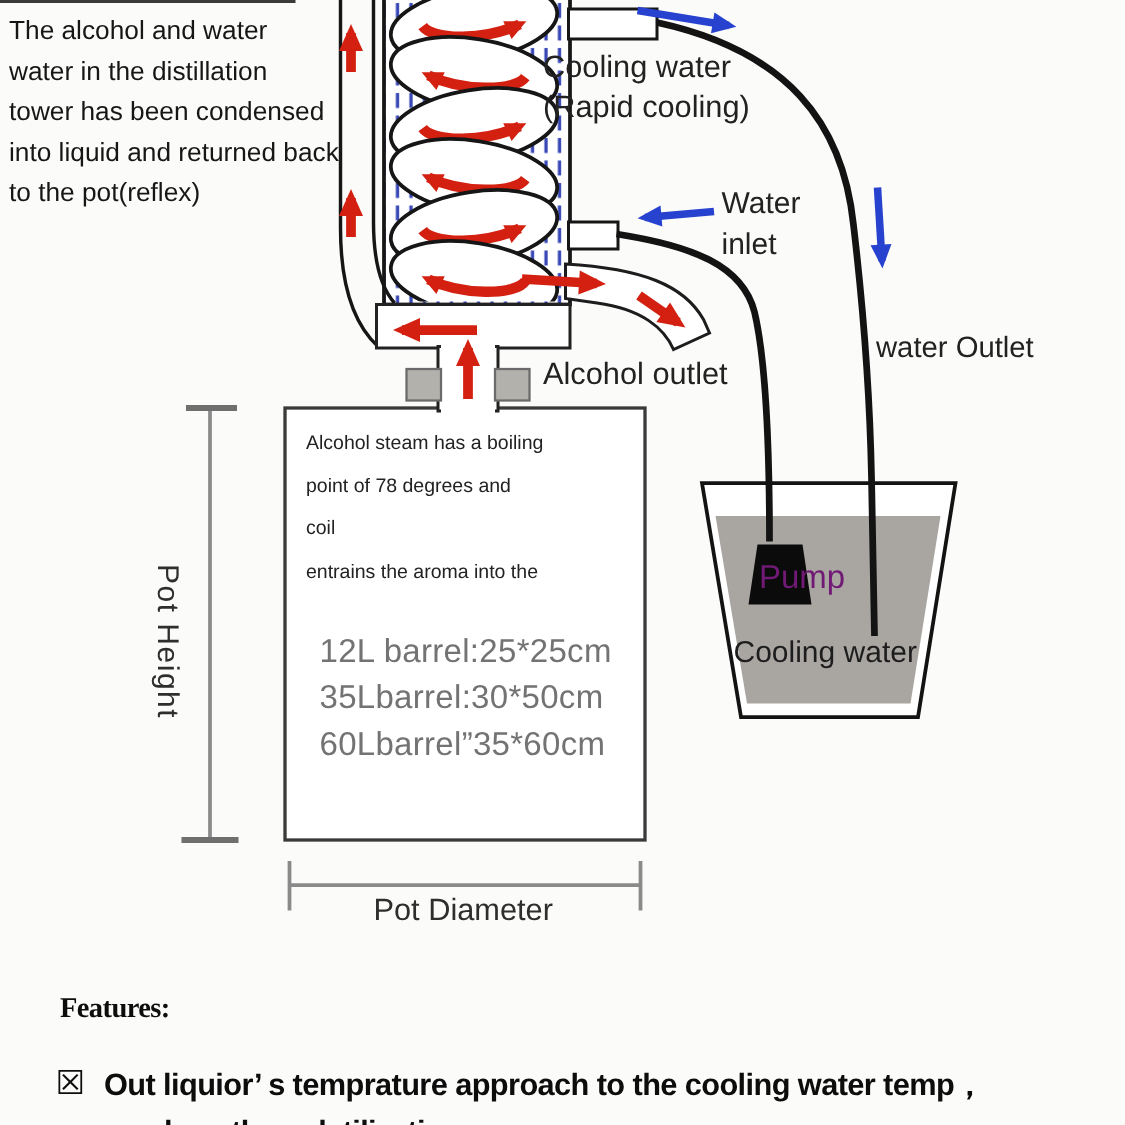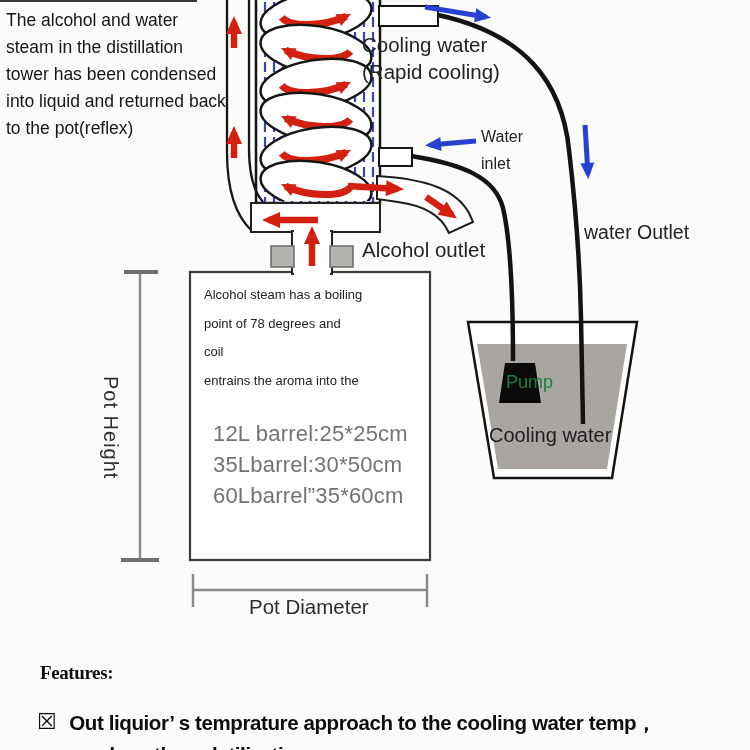--- a/index.html
+++ b/index.html
@@ -132,32 +132,32 @@
 
     <g stroke="#2742cf" stroke-width="5" fill="none">
       <path d="M425,7 L486,17" marker-end="url(#mb)"></path>
       <path d="M476,141 L430,145" marker-end="url(#mb)"></path>
       <path d="M585,125 L588,174" marker-end="url(#mb)"></path>
     </g>
   </svg>
 
   <div class="lbl note" style="left:6px;top:7px;">
     <div>The alcohol and water</div>
-    <div>steam in the distillation</div>
+    <div>water in the distillation</div>
     <div>tower has been condensed</div>
     <div>into liquid and returned back</div>
     <div>to the pot(reflex)</div>
   </div>
 
   <div class="lbl big" style="left:362px;top:31px;line-height:27px;">
     <div>Cooling water</div>
     <div>(Rapid cooling)</div>
   </div>
 
-  <div class="lbl big" style="left:481px;top:123px;line-height:27px;font-size:16px;">
+  <div class="lbl big" style="left:481px;top:123px;line-height:27px;font-size:20px;">
     <div>Water</div>
     <div>inlet</div>
   </div>
 
   <div class="lbl big" style="left:584px;top:221px;font-size:19.5px;">water Outlet</div>
 
   <div class="lbl big" style="left:362px;top:238px;">Alcohol outlet</div>
 
   <div class="lbl potnote" style="left:204px;top:281px;">
     <div>Alcohol steam has a boiling</div>
@@ -169,21 +169,21 @@
   <div class="lbl barrels" style="left:213px;top:418px;">
     <div>12L barrel:25*25cm</div>
     <div>35Lbarrel:30*50cm</div>
     <div>60Lbarrel”35*60cm</div>
   </div>
 
   <div class="lbl vert" style="left:99px;top:376px;">Pot Height</div>
 
   <div class="lbl dim" style="left:249px;top:595px;">Pot Diameter</div>
 
-  <div class="lbl" style="left:506px;top:372px;font-size:18px;color:#15803d;">Pump</div>
+  <div class="lbl" style="left:506px;top:372px;font-size:22px;color:#701a75;">Pump</div>
 
   <div class="lbl" style="left:489px;top:424px;font-size:20px;color:#1d1d1d;">Cooling water</div>
 
   <div class="lbl bold" style="left:40px;top:662px;font-size:19px;font-family:Liberation Serif, serif;">Features:</div>
 
   <div class="lbl bold feat-row" style="left:37px;top:709px;font-size:20.5px;">
     <span style="font-size:22px;font-weight:400;">☒</span>
     <span>Out liquior’ s temprature approach to the cooling water temp，</span>
   </div>
 

